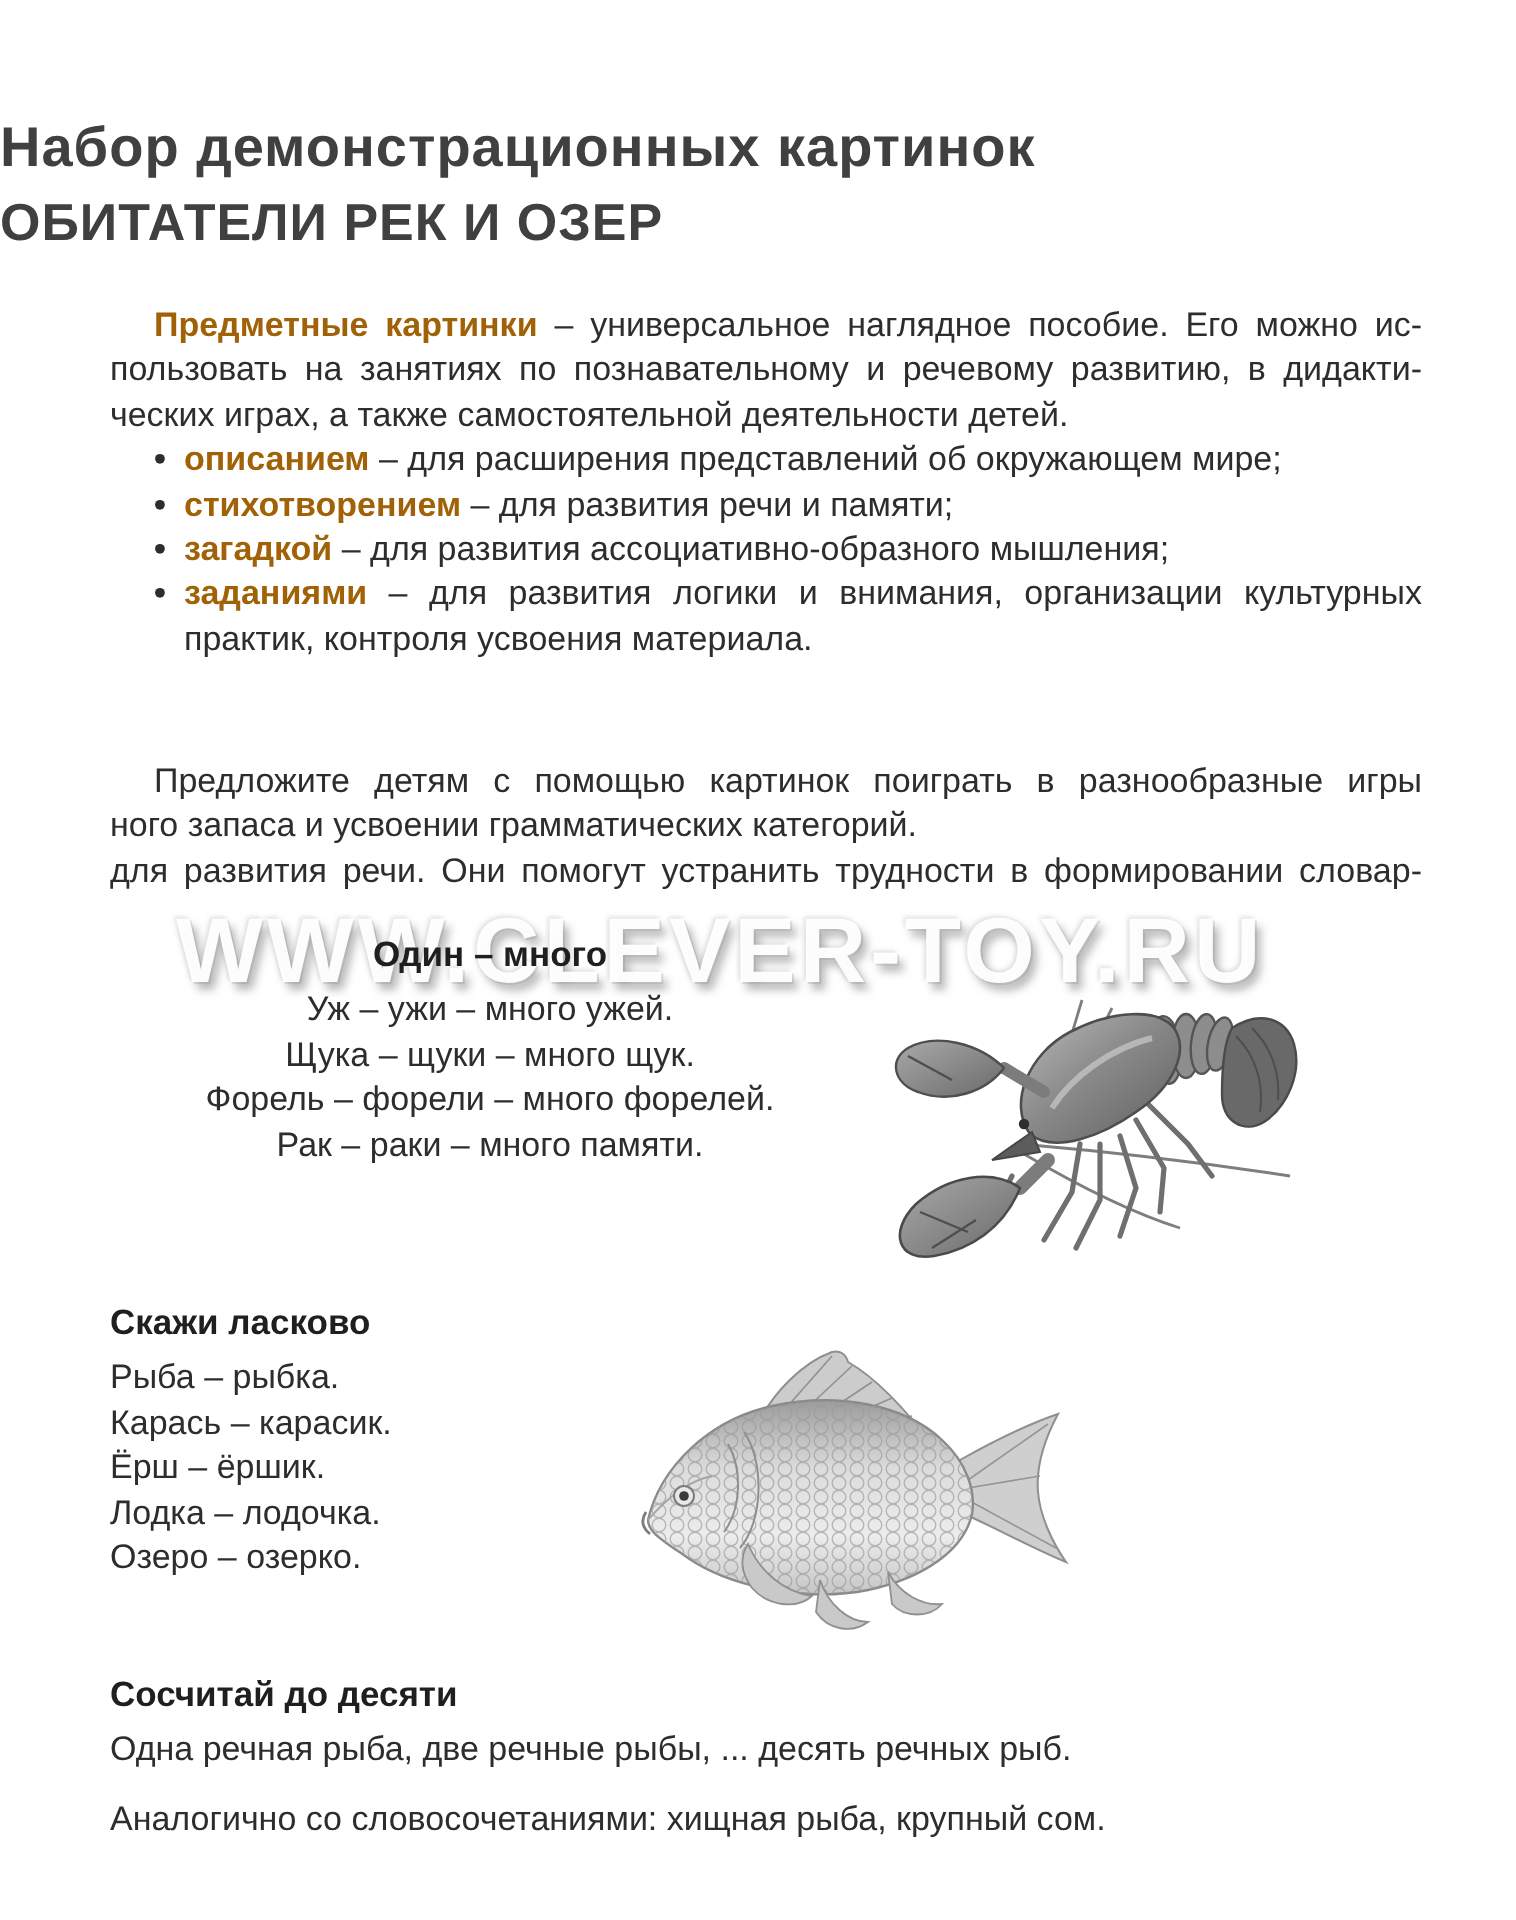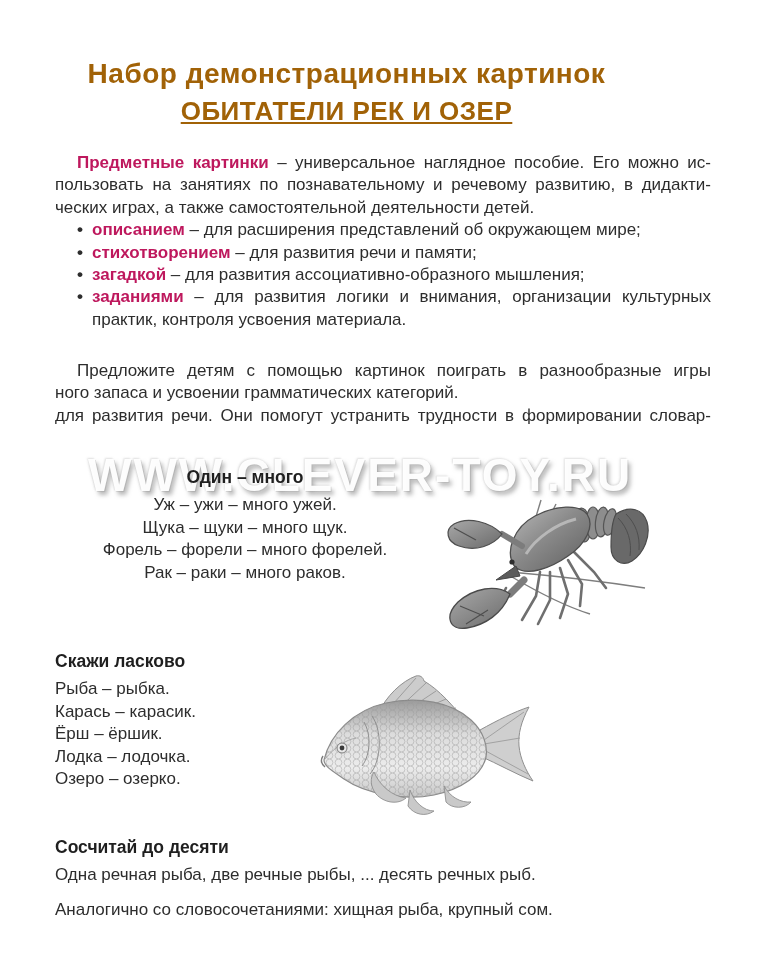--- a/index.html
+++ b/index.html
@@ -4,31 +4,31 @@
 <style>
   html,body{margin:0;padding:0;background:#e9e9e9;}
   .page{
     position:relative;width:758px;height:960px;background:#ffffff;
     margin:0 auto;overflow:hidden;
     font-family:"Liberation Sans","DejaVu Sans",sans-serif;
     color:#2d2d2d;
   }
   
   .title1,.title2{
-    position:absolute;left:0;width:693px;text-align:center;
-    font-weight:bold;color:#a16207;letter-spacing:0.5px;
+    position:absolute;left:0;width:693px;
+    font-weight:bold;color:#404040;letter-spacing:0.5px;
   }
   .title1{top:58px;font-size:28px;}
-  .title2{top:96px;font-size:26px;text-decoration:underline;}
+  .title2{top:96px;font-size:26px;}
   
   .tblock{position:absolute;left:55px;width:656px;font-size:17px;line-height:22.4px;}
   .tline{display:block;}
   .jline{text-align:justify;text-align-last:justify;}
   .indent{text-indent:22px;}
-  .b{font-weight:bold;color:#be185d;}
+  .b{font-weight:bold;color:#a16207;}
   .bullet{position:relative;padding-left:37px;}
   .bullet .dot{position:absolute;left:22px;top:0;font-weight:bold;}
   
   .sec-head{font-weight:bold;font-size:17.5px;color:#1f1f1f;}
   .sec-lines{margin-top:6px;}
   
   .watermark{
     position:absolute;left:88px;top:448px;z-index:0;
     font-size:46px;font-weight:bold;letter-spacing:2px;white-space:nowrap;
     color:rgba(255,255,255,0.96);
@@ -66,33 +66,33 @@
       <div class="bullet">
         <span class="dot">•</span><span class="b">загадкой</span><span> – для развития ассоциативно-образного мышления;</span>
       </div>
       <div class="bullet">
         <span class="dot">•</span>
         <div class="jline"><span class="b">заданиями</span><span> – для развития логики и внимания, организации культурных</span></div>
         <div>практик, контроля усвоения материала.</div>
       </div>
     </div>
 
-    <div class="tblock" style="top:360px;">
+    <div class="tblock" style="top:380px;">
       <div class="tline jline indent">Предложите детям с помощью картинок поиграть в разнообразные игры</div>
       <div class="tline">ного запаса и усвоении грамматических категорий.</div>
       <div class="tline jline">для развития речи. Они помогут устранить трудности в формировании словар-</div>
     </div>
 
     <div class="tblock" style="top:466px;width:380px;text-align:center;">
       <div class="sec-head">Один – много</div>
       <div class="sec-lines">
         <div class="tline">Уж – ужи – много ужей.</div>
         <div class="tline">Щука – щуки – много щук.</div>
         <div class="tline">Форель – форели – много форелей.</div>
-        <div class="tline">Рак – раки – много раков.</div>
+        <div class="tline">Рак – раки – много памяти.</div>
       </div>
     </div>
 
     <svg class="illus" style="left:440px;top:492px;" width="215" height="145" viewBox="0 0 215 145">
       <defs>
         <linearGradient id="crayBody" x1="0" y1="0" x2="1" y2="1">
           <stop offset="0" stop-color="#b9b9b9"></stop>
             <stop offset="0.45" stop-color="#8a8a8a"></stop>
             <stop offset="1" stop-color="#5f5f5f"></stop>
         </linearGradient>

